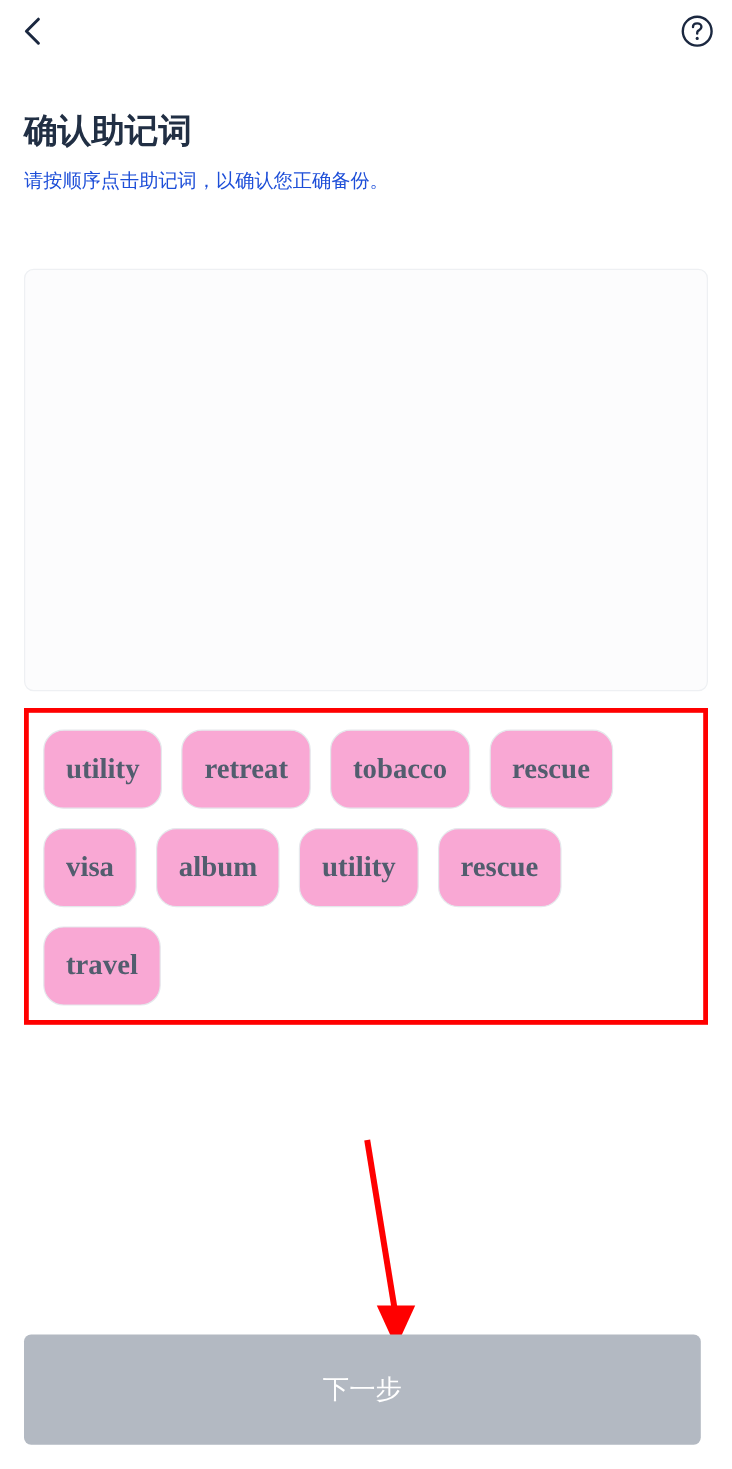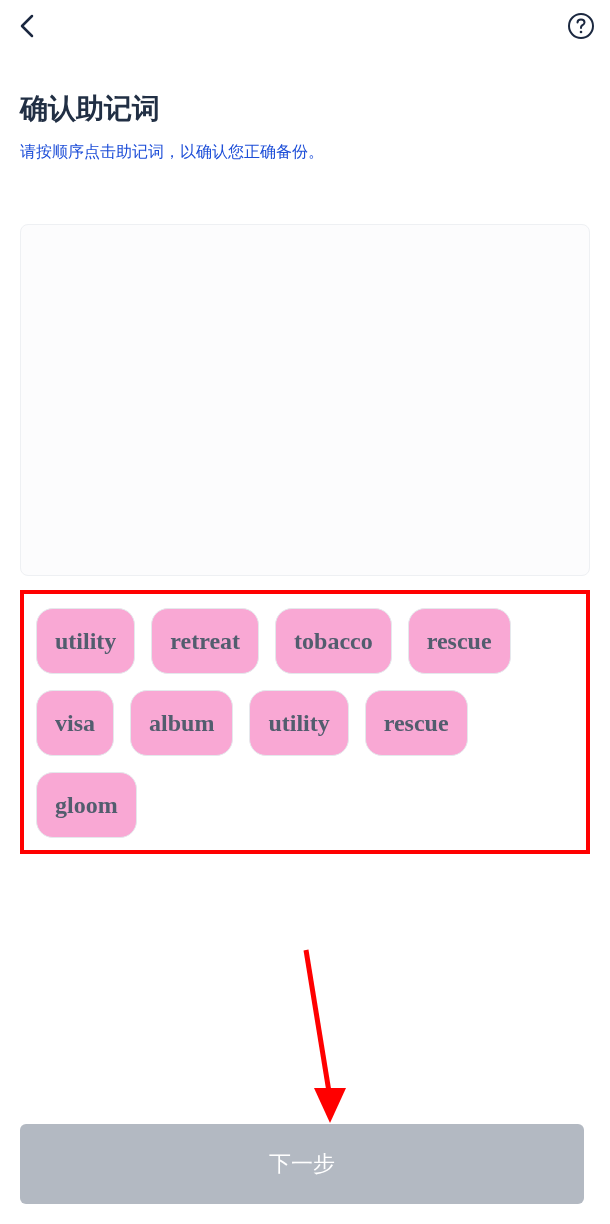--- a/index.html
+++ b/index.html
@@ -80,21 +80,21 @@
       cursor: pointer;
       background: #f9a8d4;
       line-height: 1;
       white-space: nowrap;
     }
     .next-button {
       position: absolute;
       left: 20px;
       right: 26px;
       bottom: 20px;
-      height: 80px;
+      height: 92px;
       background: #b3b9c2;
       border-radius: 6px;
       display: flex;
       align-items: center;
       justify-content: center;
       font-size: 22px;
       color: #ffffff;
       cursor: pointer;
       border: none;
       width: calc(100% - 46px);
@@ -132,21 +132,21 @@
 
   <div class="words-container">
     <div class="word-chip">utility</div>
     <div class="word-chip">retreat</div>
     <div class="word-chip">tobacco</div>
     <div class="word-chip">rescue</div>
     <div class="word-chip">visa</div>
     <div class="word-chip">album</div>
     <div class="word-chip">utility</div>
     <div class="word-chip">rescue</div>
-    <div class="word-chip">gloom</div>
+    <div class="word-chip">travel</div>
   </div>
 </div>
 
 <svg class="annotation-arrow" width="60" height="180" viewBox="0 0 60 180">
   <line x1="14" y1="2" x2="38" y2="150" stroke="#ff0000" stroke-width="5"></line>
   <polygon points="38,175 22,140 54,140" fill="#ff0000"></polygon>
 </svg>
 
 <button class="next-button">
   <span>下一步</span>

